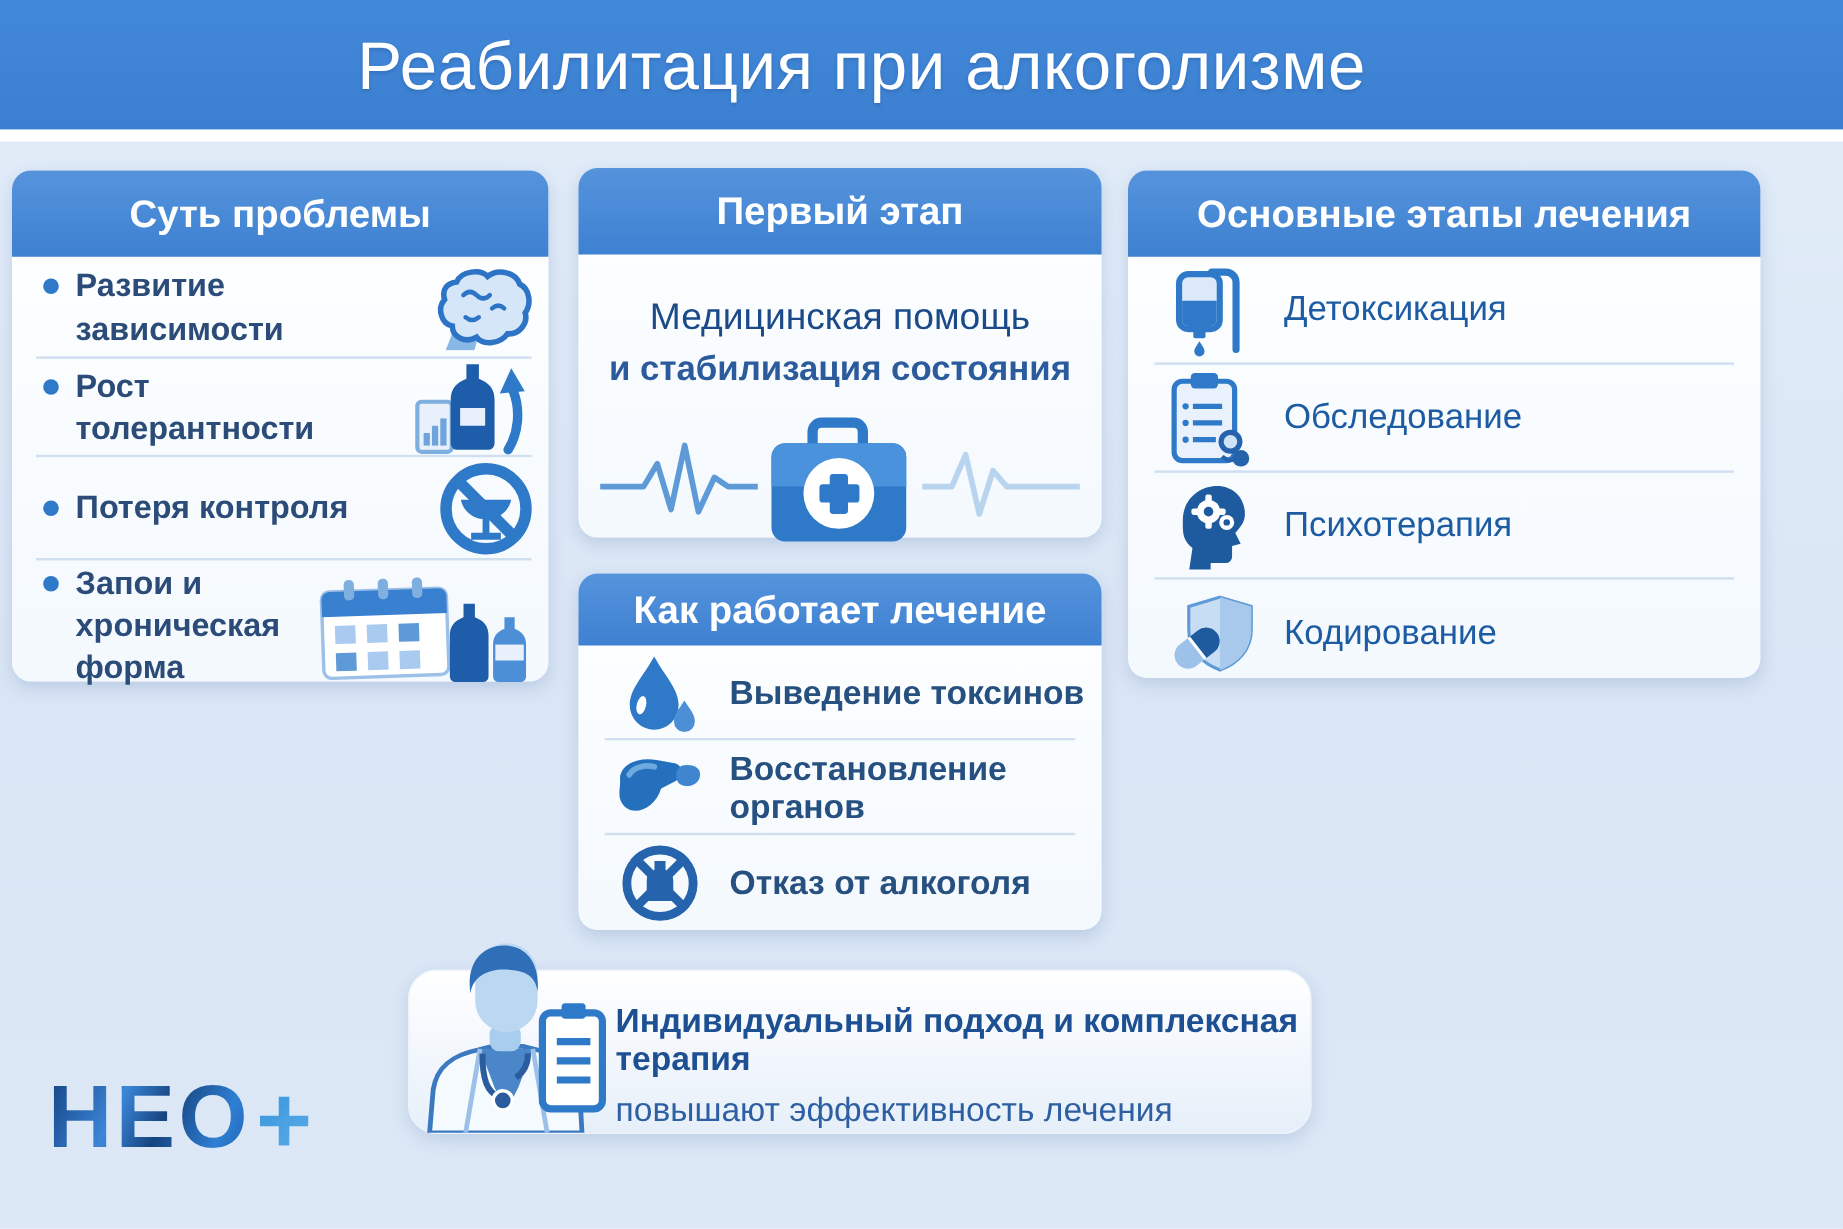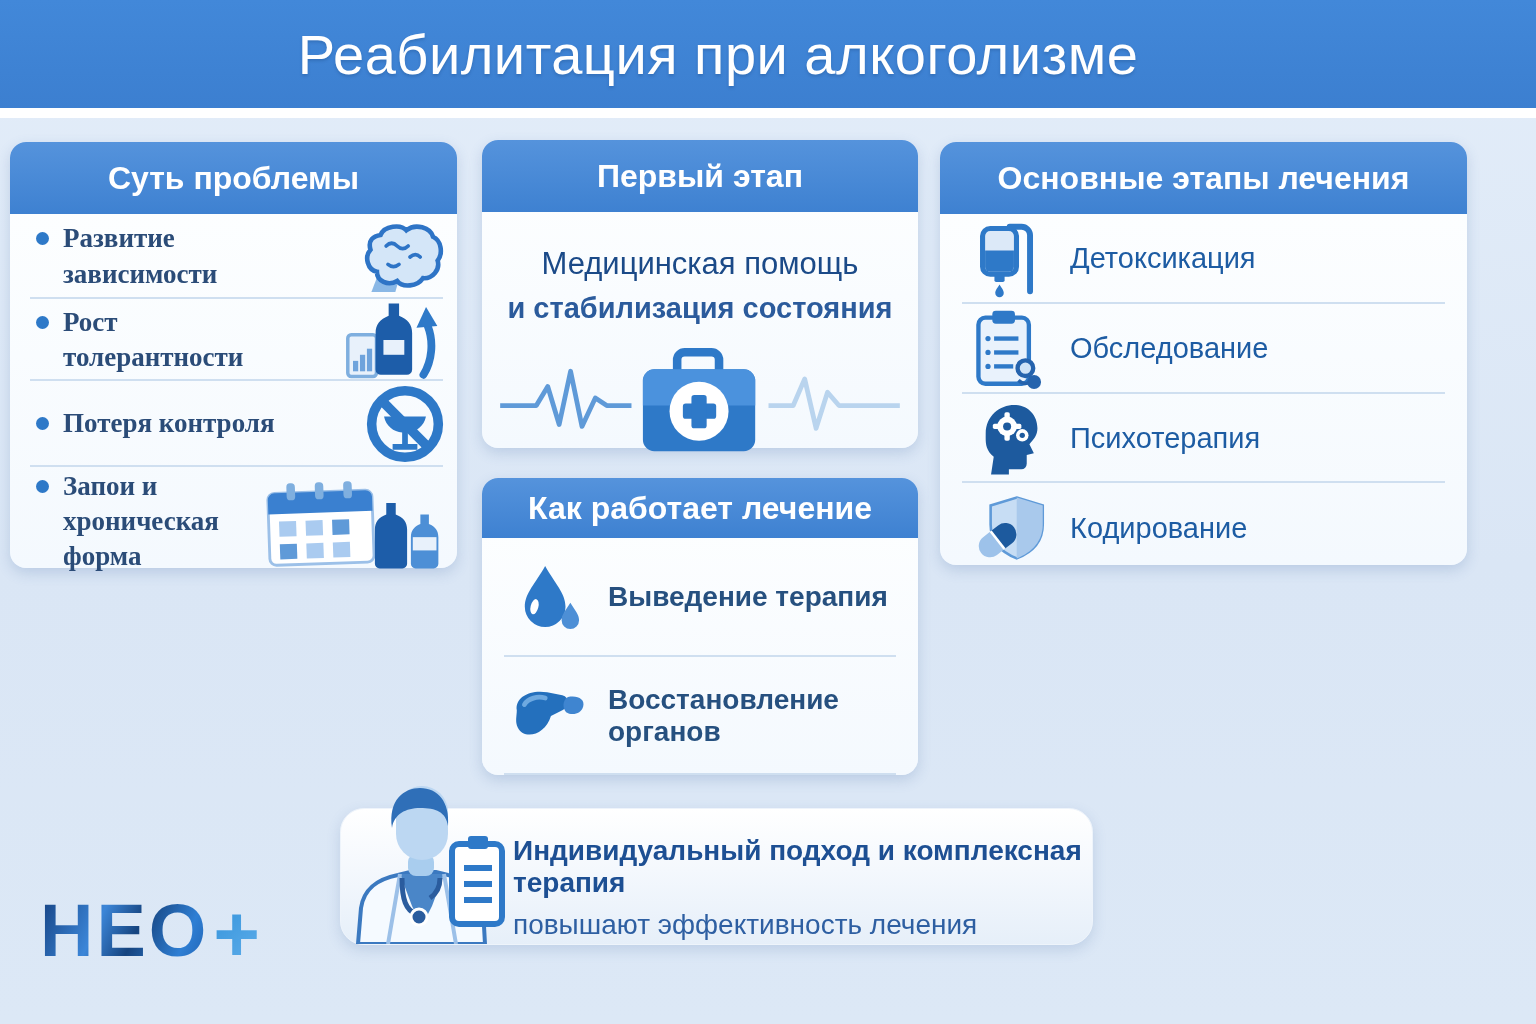--- a/index.html
+++ b/index.html
@@ -44,21 +44,21 @@
   .row.divided::after {
     content:""; position:absolute; left:20px; right:14px; bottom:0;
     height:2px; background:#cfdff0;
   }
 
   
   .card-problem .card-body { height:362px; }
   .card-problem .row { justify-content:space-between; padding:0 12px 0 26px; }
   .p-label { display:flex; align-items:flex-start; }
   .bullet { width:13px; height:13px; border-radius:50%; background:#2e79c8; margin:11px 14px 0 0; flex:0 0 auto; }
-  .p-text { font-size:27px; font-weight:600; color:#2b4c78; line-height:1.3; max-width:230px;font-family:Liberation Serif, serif; }
+  .p-text { font-size:27px; font-weight:600; color:#2b4c78; line-height:1.3; max-width:230px; }
   .row-icon { flex:0 0 auto; display:flex; align-items:center; justify-content:center; }
 
   
   .stage1-text { text-align:center; padding-top:34px; }
   .stage1-line1 { font-size:31px; font-weight:normal; color:#1b4a88; }
   .stage1-line2 { font-size:29px; font-weight:600; color:#2b5b9c; margin-top:10px; }
   .stage1-icon { display:flex; justify-content:center; margin-top:12px; }
 
   
   .icon-row { flex:1; display:flex; align-items:center; padding-left:26px; }
@@ -205,31 +205,42 @@
   <div class="card-header" style="height:60px;">Как работает лечение</div>
   <div class="card-body" style="height:237px;">
     <div class="row icon-row divided">
       <span class="icon-cell">
         <svg width="62" height="66" viewBox="0 0 64 68">
           <path fill="#2e79c8" d="M27 2 C37 20 48 30 48 44 a21 21 0 1 1 -42 0 C6 30 17 20 27 2 Z"></path>
           <ellipse cx="16" cy="44" rx="4" ry="8" fill="#ffffff" transform="rotate(14 16 44)"></ellipse>
           <path fill="#4d8fd6" d="M53 40 C58 48 62 52 62 58 a9 9 0 1 1 -18 0 C44 52 48 48 53 40 Z"></path>
         </svg>
       </span>
-      <span class="how-text">Выведение терапия</span>
+      <span class="how-text">Выведение токсинов</span>
     </div>
     <div class="row icon-row divided">
       <span class="icon-cell">
         <svg width="74" height="58" viewBox="0 0 78 60">
           <path fill="#2470bd" d="M4 24 C2 10 18 2 36 5 L52 8 C60 10 60 20 52 24 L40 30 C34 50 12 56 5 42 C2 36 4 30 4 24 Z"></path>
           <path fill="none" stroke="#6ea9e0" stroke-width="5" stroke-linecap="round" d="M12 18 C16 11 26 9 34 11"></path>
           <path fill="#3f85d0" d="M58 10 C68 8 76 12 74 20 C72 28 62 30 56 26 C52 22 52 13 58 10 Z"></path>
         </svg>
       </span>
       <span class="how-text">Восстановление органов</span>
+    </div>
+    <div class="row icon-row">
+      <span class="icon-cell">
+        <svg width="70" height="70" viewBox="0 0 76 76">
+          <circle cx="38" cy="38" r="30" fill="none" stroke="#2563ad" stroke-width="8"></circle>
+          <path fill="#2563ad" d="M33 18 h10 v8 c5 2 7 5 7 10 v18 h-24 v-18 c0 -5 2 -8 7 -10 z"></path>
+          <line x1="14" y1="14" x2="62" y2="62" stroke="#2563ad" stroke-width="8"></line>
+          <line x1="62" y1="14" x2="14" y2="62" stroke="#2563ad" stroke-width="8"></line>
+        </svg>
+      </span>
+      <span class="how-text">Отказ от алкоголя</span>
     </div>
   </div>
 </div>
 
 <div class="card card-steps">
   <div class="card-header">Основные этапы лечения</div>
   <div class="card-body" style="height:359px;">
     <div class="row icon-row divided">
       <span class="icon-cell">
         <svg width="66" height="78" viewBox="0 0 76 92">

